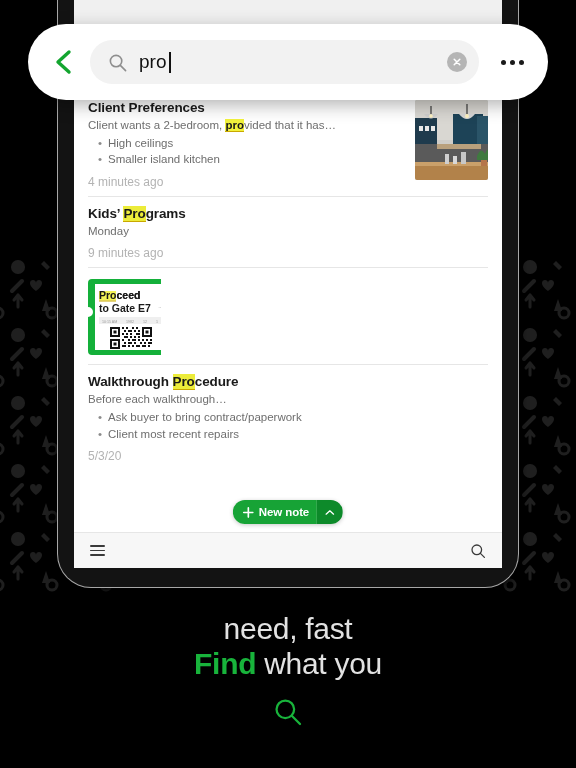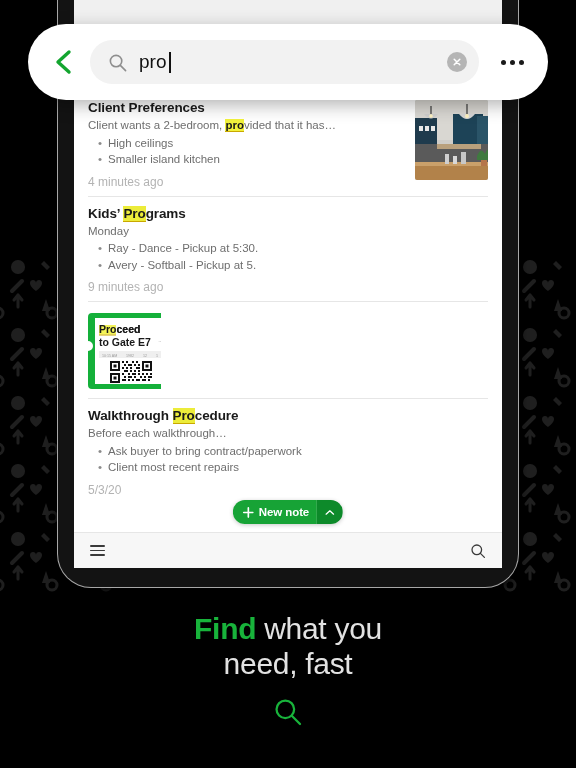--- a/index.html
+++ b/index.html
@@ -353,24 +353,20 @@
             <rect x="10" y="26" width="4" height="5" fill="#e8e8e8"></rect>
             <rect x="16" y="26" width="4" height="5" fill="#e8e8e8"></rect>
           </svg>
         </div>
       </div>
 
       <div class="result-row">
         <div class="result-text">
           <div class="result-title"><span>Kids’ </span><span class="hl">Pro</span><span>grams</span></div>
           <div class="result-snippet">Monday</div>
-          <ul class="result-bullets">
-            <li>Ray - Dance - Pickup at 5:30.</li>
-            <li>Avery - Softball - Pickup at 5.</li>
-          </ul>
           <div class="result-time">9 minutes ago</div>
         </div>
       </div>
 
       <div class="result-row">
         <div class="thumb">
           <svg viewBox="0 0 92 80" width="92" height="80">
             <path d="M4 2 h84 a4 4 0 0 1 4 4 v24 a5 5 0 0 0 0 10 v34 a4 4 0 0 1 -4 4 h-84 a4 4 0 0 1 -4 -4 v-34 a5 5 0 0 0 0 -10 v-24 a4 4 0 0 1 4 -4z" fill="#14b03a"></path>
             <rect x="7" y="7" width="78" height="66" fill="#ffffff"></rect>
             <text x="11" y="22" font-family="Liberation Sans, sans-serif" font-size="10.5" font-weight="bold" fill="#1a1a1a"><tspan fill="#1a1a1a" style="paint-order:stroke">Pro</tspan><tspan>ceed</tspan></text>
@@ -499,23 +495,23 @@
     </div>
 
     <div class="kebab">
       <i></i>
       <i></i>
       <i></i>
     </div>
   </div>
 
   <div id="tagline">
+    <div class="tagline-text">need, fast</div>
     <div class="tagline-text">
       <span class="tagline-accent">Find</span><span> what you</span>
     </div>
-    <div class="tagline-text">need, fast</div>
     <svg id="tagline-icon" width="32" height="32" viewBox="0 0 24 24">
       <circle cx="10" cy="10" r="6.6" fill="none" stroke="#18b33b" stroke-width="1.7"></circle>
       <path d="M15 15 L21 21" stroke="#18b33b" stroke-width="1.7" stroke-linecap="round"></path>
     </svg>
   </div>
 
 </div>
 
 </body></html>

